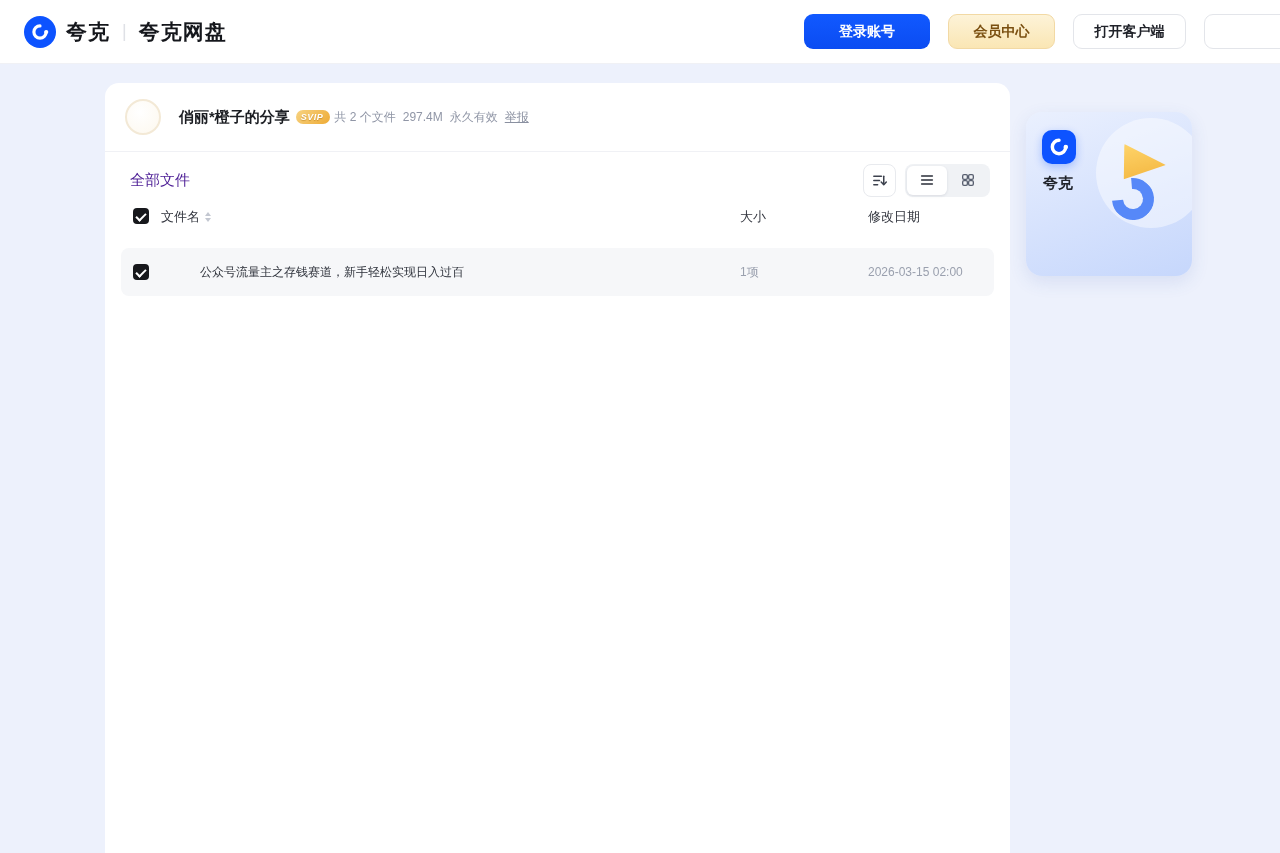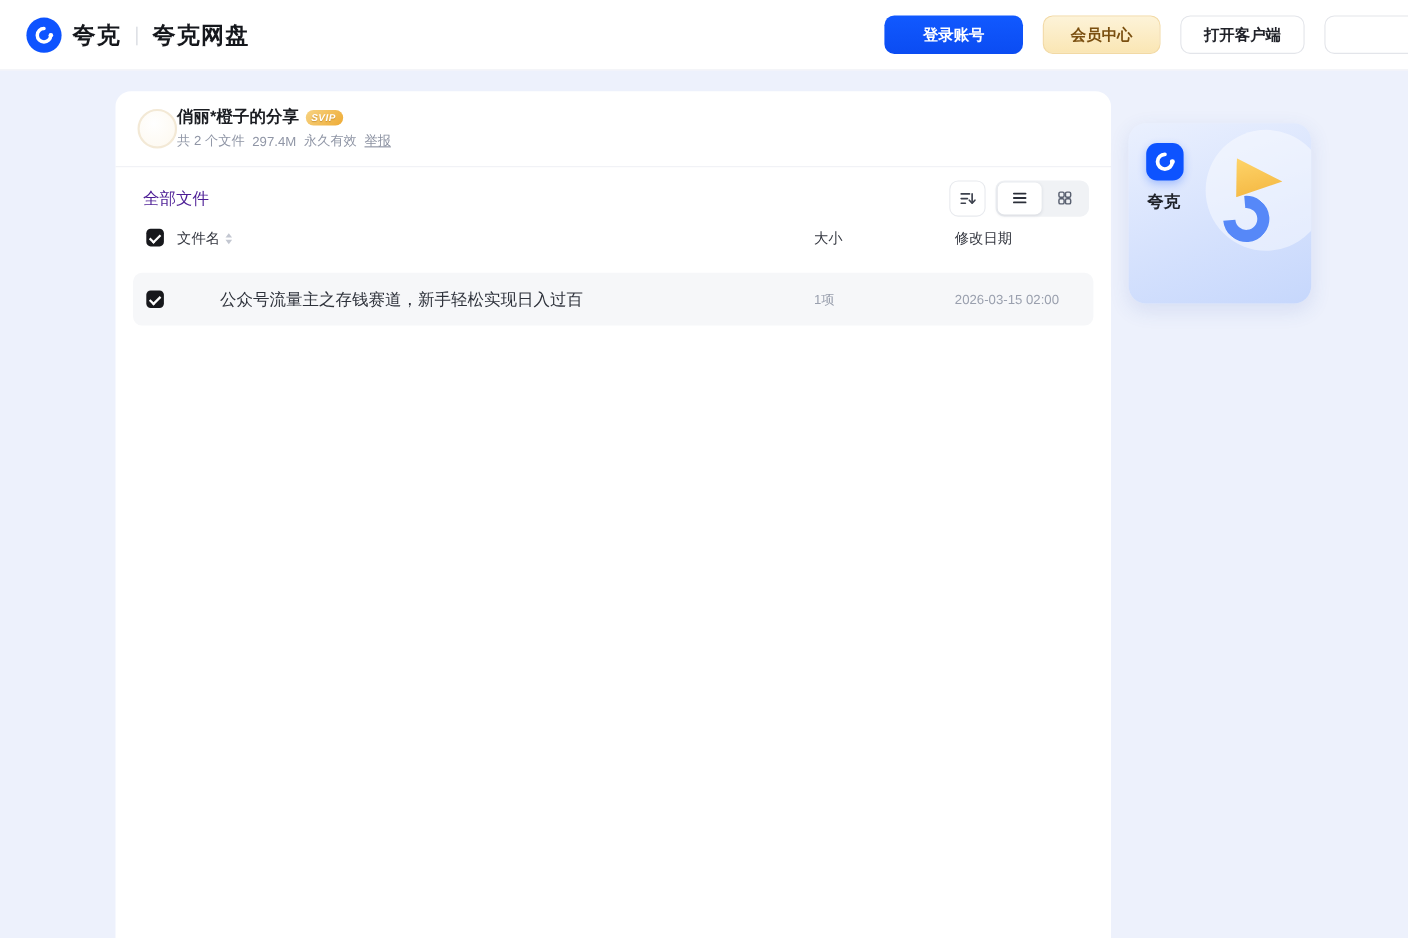--- a/index.html
+++ b/index.html
@@ -45,21 +45,21 @@
   }
   .card-head {
     height:69px; flex-shrink:0; display:flex; align-items:center;
     padding:0 20px; border-bottom:1px solid #f0f1f5;
   }
   .avatar {
     width:36px; height:36px; border-radius:50%;
     border:2px solid #f3e9d6; background:radial-gradient(circle at 40% 35%, #ffffff, #fdf8ee);
     flex-shrink:0;
   }
-  .owner-block { margin-left:0; display:flex; flex-direction:column; gap:4px;text-align:center; }
+  .owner-block { margin-left:18px; display:flex; gap:4px;text-align:center; }
   .owner-line { display:flex; align-items:center; gap:6px; }
   .owner-name { font-size:15px; font-weight:600; color:#1b1d22; }
   .svip-badge {
     font-size:9px; font-weight:800; font-style:italic; color:#ffffff;
     background:linear-gradient(135deg,#f7d382,#eeab35);
     padding:2px 7px 2px 5px; border-radius:8px; letter-spacing:.5px;
     text-shadow:0 1px 1px rgba(160,100,0,.45);
   }
   .owner-meta { display:flex; align-items:center; gap:7px; font-size:12px; color:#9096a6; }
   .report-link { text-decoration:underline; cursor:pointer; color:#8a90a0; }
@@ -119,21 +119,21 @@
   .tri-up { width:0; height:0; border-left:3.5px solid transparent;
             border-right:3.5px solid transparent; border-bottom:4px solid #c3c7d1; margin-bottom:2px; }
   .tri-down { width:0; height:0; border-left:3.5px solid transparent;
               border-right:3.5px solid transparent; border-top:4px solid #c3c7d1; }
 
   .file-row {
     height:48px; margin:2px 16px 0; padding:0 4px 0 12px; border-radius:8px;
     background:#f6f7f9; display:flex; align-items:center; cursor:pointer;
   }
   .file-row .col-name { padding-left:51px; }
-  .file-name { font-size:15px; color:#2e323b; white-space:nowrap; overflow:hidden; text-overflow:ellipsis; }
+  .file-name { font-size:12px; color:#2e323b; white-space:nowrap; overflow:hidden; text-overflow:ellipsis; }
   .cell-muted { font-size:12px; color:#9aa0ae; }
 
   
   .promo-card {
     position:absolute; left:1026px; top:112px; width:166px; height:164px;
     border-radius:16px; overflow:hidden;
     background:linear-gradient(160deg,#eaf0fe 0%,#d6e2fd 55%,#c6d7fc 100%);
     box-shadow:0 6px 18px rgba(60,90,180,.12);
   }
   .promo-logo {

